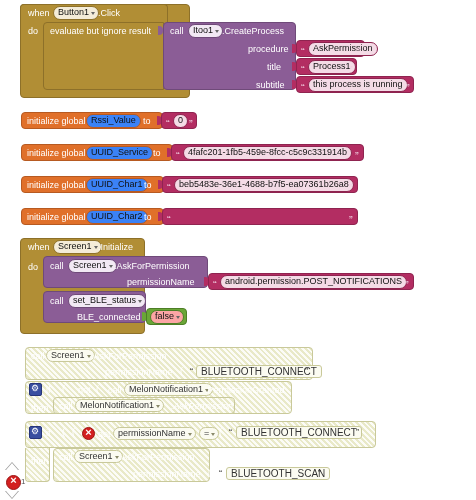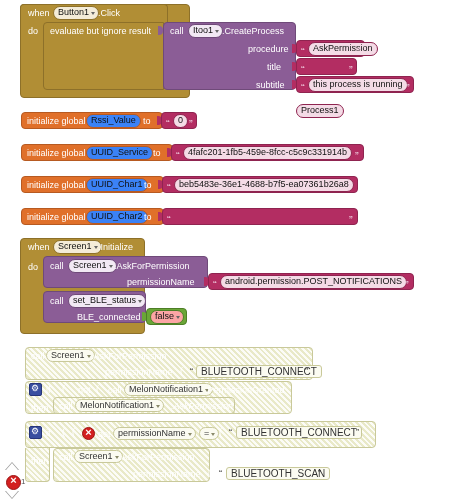--- a/index.html
+++ b/index.html
@@ -219,21 +219,21 @@
   <div class="notch t" style="left:292px; top:44px;"></div>
   <div class="blk txt" style="left:296px; top:40px; width:69px; height:17px;"></div>
   <span class="quote" style="left:301px; top:48px;">“</span>
   <div class="field tx nocaret" style="left:308px; top:42px;">AskPermission</div>
   <span class="quote" style="left:357px; top:48px;">”</span>
 
   <span class="lbl" style="left:267px; top:62px;">title</span>
   <div class="notch t" style="left:292px; top:62px;"></div>
   <div class="blk txt" style="left:296px; top:58px; width:61px; height:17px;"></div>
   <span class="quote" style="left:301px; top:66px;">“</span>
-  <div class="field tx nocaret" style="left:296px; top:60px;margin-top:44px;">Process1</div>
+  <div class="field tx nocaret" style="left:308px; top:60px;">Process1</div>
   <span class="quote" style="left:349px; top:66px;">”</span>
 
   <span class="lbl" style="left:256px; top:80px;">subtitle</span>
   <div class="notch t" style="left:292px; top:80px;"></div>
   <div class="blk txt" style="left:296px; top:76px; width:118px; height:17px;"></div>
   <span class="quote" style="left:301px; top:84px;">“</span>
   <div class="field tx nocaret" style="left:308px; top:78px;">this process is running</div>
   <span class="quote" style="left:406px; top:84px;">”</span>
 
   <div class="blk var" style="left:21px; top:112px; width:142px; height:17px;"></div>

